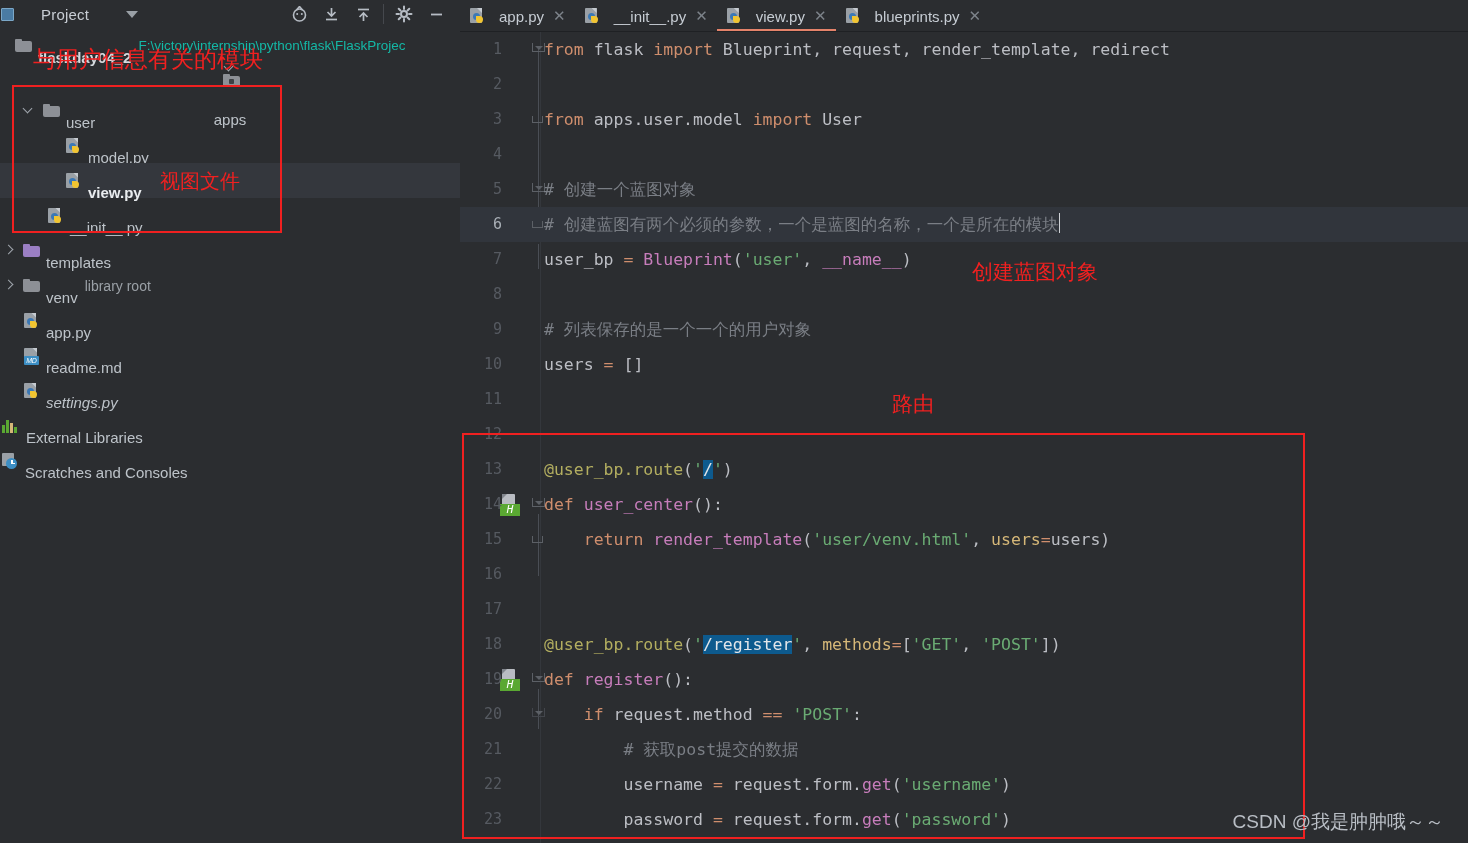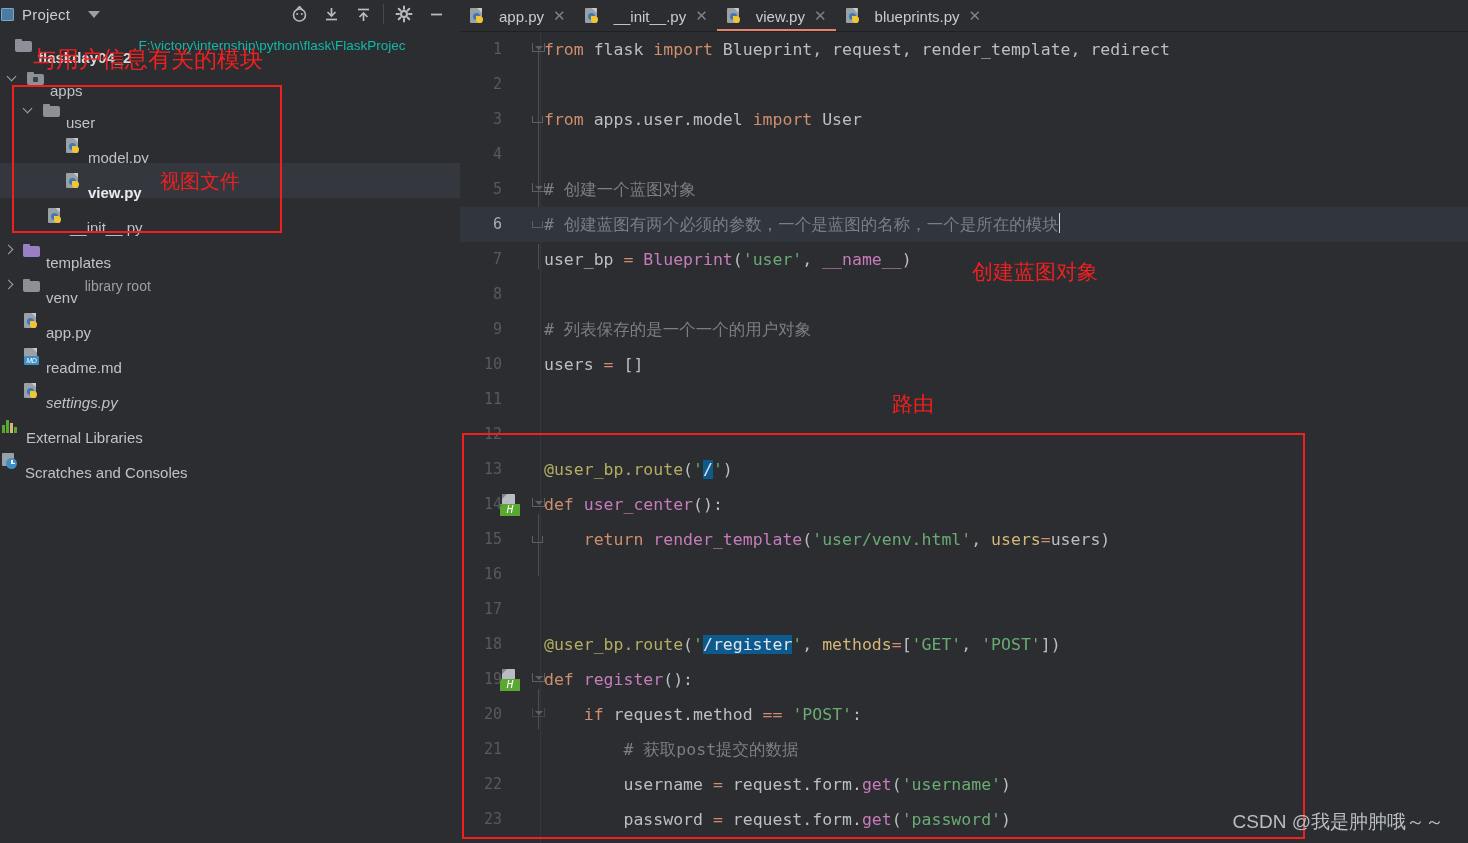--- a/index.html
+++ b/index.html
@@ -12,21 +12,21 @@
   #root { position: relative; width: 1468px; height: 843px; background: #2b2d30; }
 
   
   #sidebar {
     position: absolute; left: 0; top: 0; width: 460px; height: 843px;
     background: #2b2d30;
   }
   #sidebar-header {
     position: relative; height: 28px; width: 460px;
     background: #2b2d30;
-    display: flex; align-items: center;
+    display: flex; align-items: center; gap: 19px;
   }
   .proj-square {
     width: 13px; height: 13px; background: #4a7ba3; border: 1px solid #7ba7c7;
     margin-left: 1px; margin-right: 8px; border-radius: 1px;
   }
   #proj-label { color: #c8cdd4; font-size: 15px; letter-spacing: .2px; }
   .hdr-caret {
     margin-left: 18px; width: 0; height: 0;
     border-left: 6px solid transparent; border-right: 6px solid transparent;
     border-top: 7px solid #9aa0a6;
@@ -258,21 +258,21 @@
 
     <div id="tree">
 
       <div class="row" style="padding-left:2px;">
         <span class="twisty none"></span>
         <span class="ico folder" style="margin-left:2px;"></span>
         <span class="row-label bold">flaskday04_2</span>
         <span class="row-sub">F:\victory\internship\python\flask\FlaskProjec</span>
       </div>
 
-      <div class="row" style="padding-left:8px; height:30px;">
+      <div class="row" style="padding-left:0; height:30px;flex-direction:column;">
         <span class="twisty open"></span>
         <span class="ico folder src" style="margin-left:8px;">
             <i class="dot"></i>
           </span>
         <span class="row-label">apps</span>
       </div>
 
       <div class="row" style="padding-left:24px;">
         <span class="twisty open"></span>
         <span class="ico folder" style="margin-left:8px;"></span>

